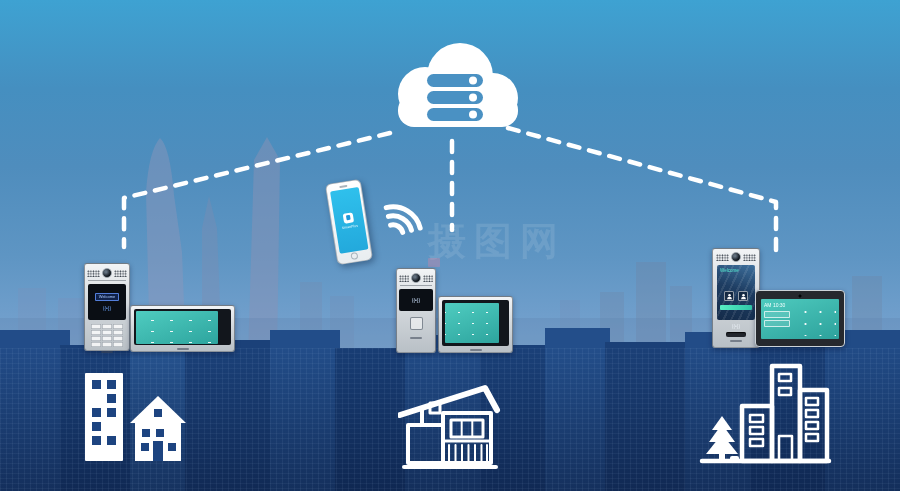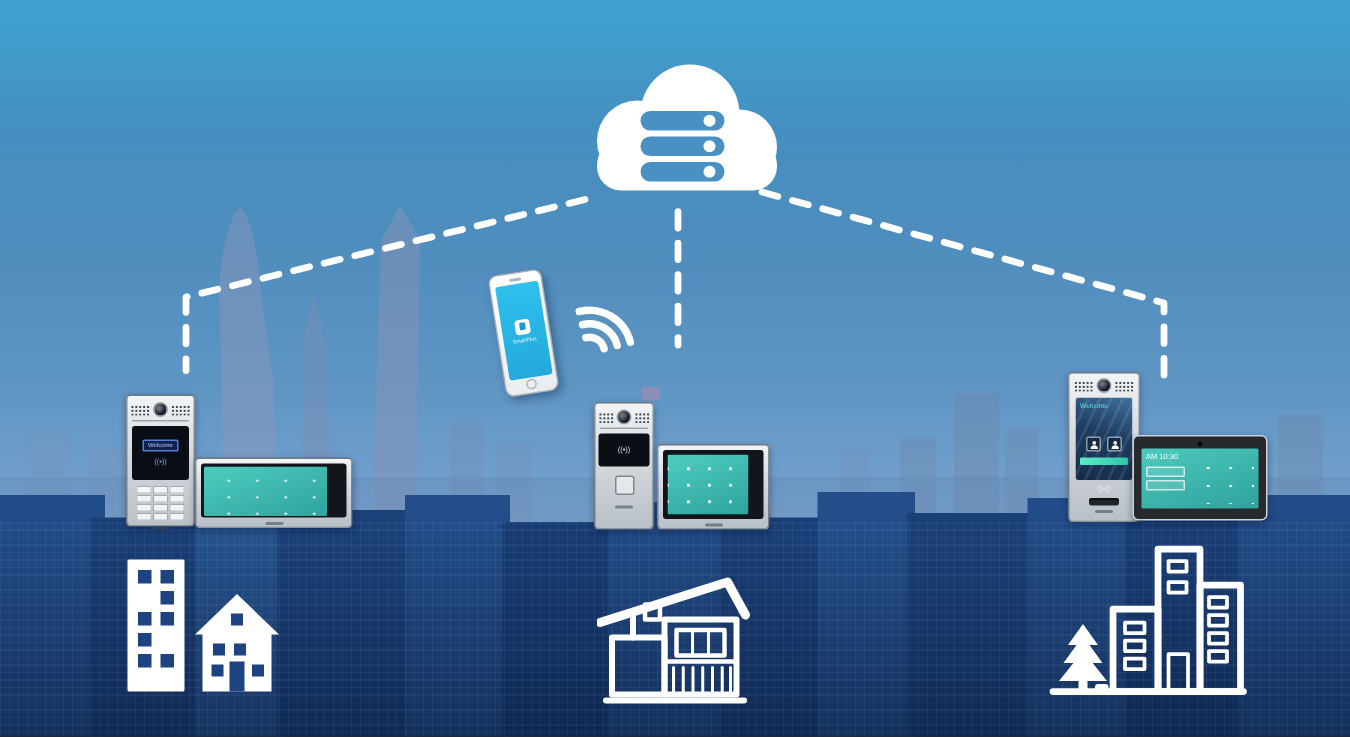--- a/index.html
+++ b/index.html
@@ -183,20 +183,21 @@
       <rect x="545" y="328" width="65" height="163" fill="#234e8a"></rect>
       <rect x="605" y="342" width="85" height="149" fill="#1b4077"></rect>
       <rect x="685" y="332" width="70" height="159" fill="#224c87"></rect>
       <rect x="750" y="344" width="80" height="147" fill="#193e75"></rect>
       <rect x="825" y="330" width="75" height="161" fill="#214b86"></rect>
     </g>
   </svg>
 
   <div class="abs city-texture"></div>
 
+  <div class="abs watermark">摄图网</div>
   <div class="abs watermark-logo"></div>
 
   <svg class="abs" width="900" height="300" viewBox="0 0 900 300" style="left:0;top:0;">
     <g stroke="#ffffff" stroke-width="4.5" fill="none" stroke-linecap="round" stroke-linejoin="round" stroke-dasharray="11 10">
       <polyline points="390,133 124,198 124,247"></polyline>
       <line x1="452" y1="141" x2="452" y2="230"></line>
       <polyline points="508,128 776,202 776,256"></polyline>
     </g>
   </svg>
 

